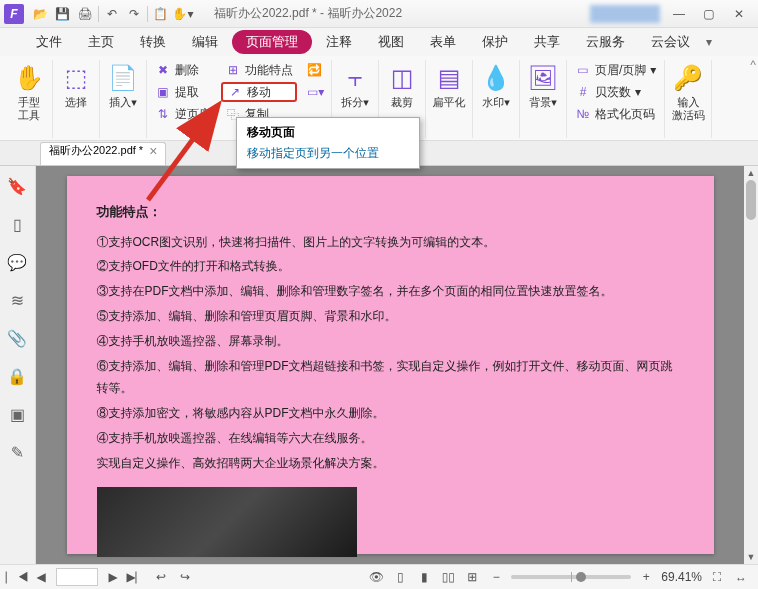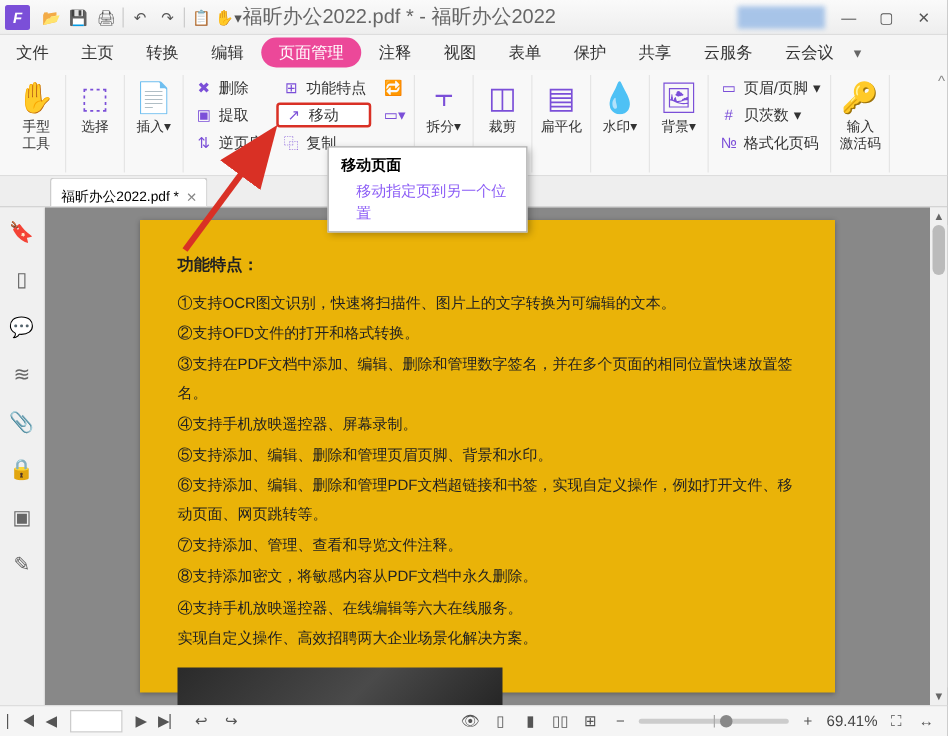--- a/index.html
+++ b/index.html
@@ -3,65 +3,65 @@
 <meta charset="utf-8">
 <style>
 * { margin: 0; padding: 0; box-sizing: border-box; font-family: "Microsoft YaHei", sans-serif; }
 body { width: 758px; height: 589px; background: #f5f5f5; overflow: hidden; position: relative; font-size: 12px; }
 
 
 .titlebar { height: 28px; background: linear-gradient(to bottom, #fafafa, #eeeeee); display: flex; align-items: center; padding: 0 4px; border-bottom: 1px solid #ddd; }
 .app-icon { width: 20px; height: 20px; background: #7b4fd8; color: white; display: flex; align-items: center; justify-content: center; font-weight: bold; font-style: italic; border-radius: 2px; margin-right: 6px; }
 .tb-btn { width: 22px; height: 22px; display: flex; align-items: center; justify-content: center; color: #555; border-radius: 2px; }
 .tb-sep { width: 1px; height: 16px; background: #ccc; margin: 0 2px; }
-.title-text { margin-left: 0; color: #666; font-size: 16px; flex: 1; white-space: nowrap; overflow: hidden; }
+.title-text { margin-left: 20px; color: #666; font-size: 12px; flex: 1; white-space: nowrap; overflow: hidden; }
 .blur-box { width: 70px; height: 18px; background: #a7c4e8; filter: blur(2px); margin: 0 4px; }
 .win-btn { width: 30px; height: 24px; display: flex; align-items: center; justify-content: center; color: #555; }
 
 
-.mainmenu { height: 28px; background: #f5f5f5; display: flex; align-items: center; padding: 0 1px; gap: 2px; }
+.mainmenu { height: 28px; background: #f5f5f5; display: flex; align-items: center; padding: 0 24px; gap: 2px; }
 .menu-item { padding: 4px 12px; color: #333; font-size: 13px; border-radius: 3px; }
-.menu-item.active { background: #ec4899; color: white; border-radius: 12px; padding: 3px 14px; text-align: center; }
+.menu-item.active { background: #be185d; color: white; border-radius: 12px; padding: 3px 14px; text-align: center; }
 
 
 .ribbon { height: 85px; background: #f8f8f8; border-bottom: 1px solid #ddd; display: flex; padding: 4px 6px 2px 6px; position: relative; }
 .ribbon-group { display: flex; flex-direction: column; align-items: center; padding: 0 4px; border-right: 1px solid #e5e5e5; justify-content: space-between; }
 .ribbon-group:last-child { border-right: none; }
 .big-btn { display: flex; flex-direction: column; align-items: center; width: 38px; padding: 2px; gap: 2px; color: #333; }
 .big-btn .icn { font-size: 24px; color: #7b4fd8; height: 32px; display: flex; align-items: center; }
 .big-btn .lbl { font-size: 11px; text-align: center; line-height: 1.2; }
 .small-btn-col { display: flex; flex-direction: column; gap: 2px; }
 .small-btn { display: flex; align-items: center; gap: 4px; padding: 2px 4px; color: #333; font-size: 12px; height: 20px; }
 .small-btn .sicn { color: #7b4fd8; width: 16px; text-align: center; }
 .small-btn.highlighted { border: 2px solid #d93025; border-radius: 3px; background: #fff; }
 
 
 .tabbar { height: 25px; background: #eee; border-bottom: 1px solid #ccc; display: flex; align-items: end; padding-left: 40px; }
-.doc-tab { height: 23px; background: #fff; border: 1px solid #ccc; border-bottom: none; padding: 0 8px; display: flex; align-items: flex-end; gap: 6px; font-size: 11px; border-radius: 3px 3px 0 0; }
+.doc-tab { height: 23px; background: #fff; border: 1px solid #ccc; border-bottom: none; padding: 0 8px; display: flex; align-items: flex-start; gap: 6px; font-size: 11px; border-radius: 3px 3px 0 0; }
 .tab-close { color: #888; font-size: 14px; }
 
 
 .main { display: flex; height: 398px; }
 .left-sidebar { width: 36px; background: #f0f0f0; border-right: 1px solid #ddd; display: flex; flex-direction: column; align-items: center; padding-top: 8px; gap: 14px; }
 .ls-icon { color: #666; font-size: 16px; width: 24px; height: 24px; display: flex; align-items: center; justify-content: center; }
 .doc-viewport { flex: 1; background: #888; display: flex; justify-content: center; padding: 10px 0; overflow: hidden; position: relative; }
 .right-scroll { width: 14px; background: #f0f0f0; display: flex; flex-direction: column; align-items: center; }
 .scroll-arrow { height: 14px; color: #666; font-size: 9px; display:flex; align-items:center; }
 .scroll-track { flex: 1; width: 14px; background: #f0f0f0; position: relative; }
 .scroll-thumb { width: 10px; margin-left:2px; height: 40px; background: #bbb; border-radius: 5px; position: absolute; top: 0; }
 
-.page { width: 556px; background: #eab308; box-shadow: 0 1px 4px rgba(0,0,0,0.3); padding: 24px 30px; font-size: 12px; line-height: 1.9; color: #222; }
+.page { width: 647px; background: #f9a8d4; box-shadow: 0 1px 4px rgba(0,0,0,0.3); padding: 24px 30px; font-size: 12px; line-height: 1.9; color: #222; }
 .page h4 { font-size: 13px; margin-bottom: 6px; font-weight: bold; }
 .page p { margin-bottom: 2px; }
 .page .img-placeholder { margin-top: 12px; width: 260px; height: 70px; background: linear-gradient(135deg, #2a2a2a 0%, #4a4a4a 50%, #1a1a1a 100%); }
 
 
-.tooltip { position: absolute; top: 117px; left: 262px; background: white; border: 1px solid #aaa; box-shadow: 2px 2px 6px rgba(0,0,0,0.3); padding: 6px 10px; z-index: 100; font-size: 12px; width: 160px; }
+.tooltip { position: absolute; top: 117px; left: 236px; background: white; border: 1px solid #aaa; box-shadow: 2px 2px 6px rgba(0,0,0,0.3); padding: 6px 10px; z-index: 100; font-size: 12px; width: 184px; }
 .tooltip-title { font-weight: bold; margin-bottom: 4px; }
-.tooltip-desc { color: #8b5cf6; margin-left: 12px; }
+.tooltip-desc { color: #0369a1; }
 
 
 .red-arrow { position: absolute; top: 100px; left: 138px; z-index: 99; pointer-events: none; }
 
 
 .statusbar { height: 25px; background: #f5f5f5; border-top: 1px solid #ddd; display: flex; align-items: center; padding: 0 8px; gap: 6px; font-size: 12px; color: #444; }
 .sb-btn { width: 18px; height: 18px; display: flex; align-items: center; justify-content: center; color: #555; }
 .page-input { width: 40px; height: 18px; border: 1px solid #ccc; padding: 0 20px; font-size: 11px; }
 .zoom-slider { width: 120px; height: 4px; background: #ccc; position: relative; border-radius: 2px; }
 .zoom-slider::before { content:''; position:absolute; left: 50%; top:-3px; width:1px; height:10px; background:#aaa; }
@@ -246,24 +246,23 @@
     <div class="ls-icon">▣</div>
     <div class="ls-icon">✎</div>
   </div>
   <div class="doc-viewport">
     <div class="page">
       <h4>功能特点：</h4>
       <div id="doclines">
           <p>①支持OCR图文识别，快速将扫描件、图片上的文字转换为可编辑的文本。</p>
           <p>②支持OFD文件的打开和格式转换。</p>
           <p>③支持在PDF文档中添加、编辑、删除和管理数字签名，并在多个页面的相同位置快速放置签名。</p>
+          <p>⑤支持添加、编辑、删除和管理页眉页脚、背景和水印。</p>
           <p>④支持手机放映遥控器、屏幕录制。</p>
-          <p>⑤支持添加、编辑、删除和管理页眉页脚、背景和水印。</p>
           <p>⑥支持添加、编辑、删除和管理PDF文档超链接和书签，实现自定义操作，例如打开文件、移动页面、网页跳转等。</p>
-          <p>⑦支持添加、管理、查看和导览文件注释。</p>
           <p>⑧支持添加密文，将敏感内容从PDF文档中永久删除。</p>
           <p>④支持手机放映遥控器、在线编辑等六大在线服务。</p>
           <p>实现自定义操作、高效招聘两大企业场景化解决方案。</p>
         </div>
       <div class="img-placeholder"></div>
     </div>
   </div>
   <div class="right-scroll">
     <div class="scroll-arrow">▲</div>
     <div class="scroll-track">

